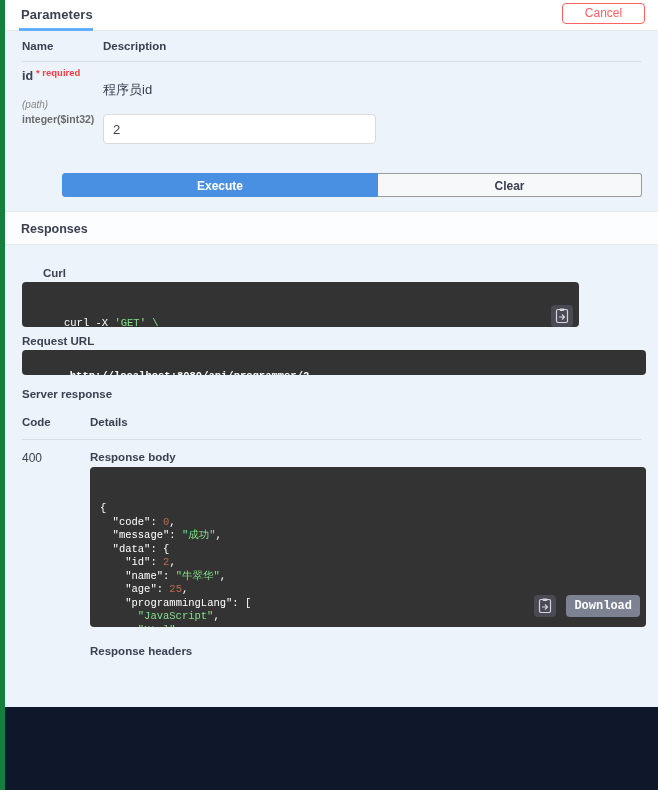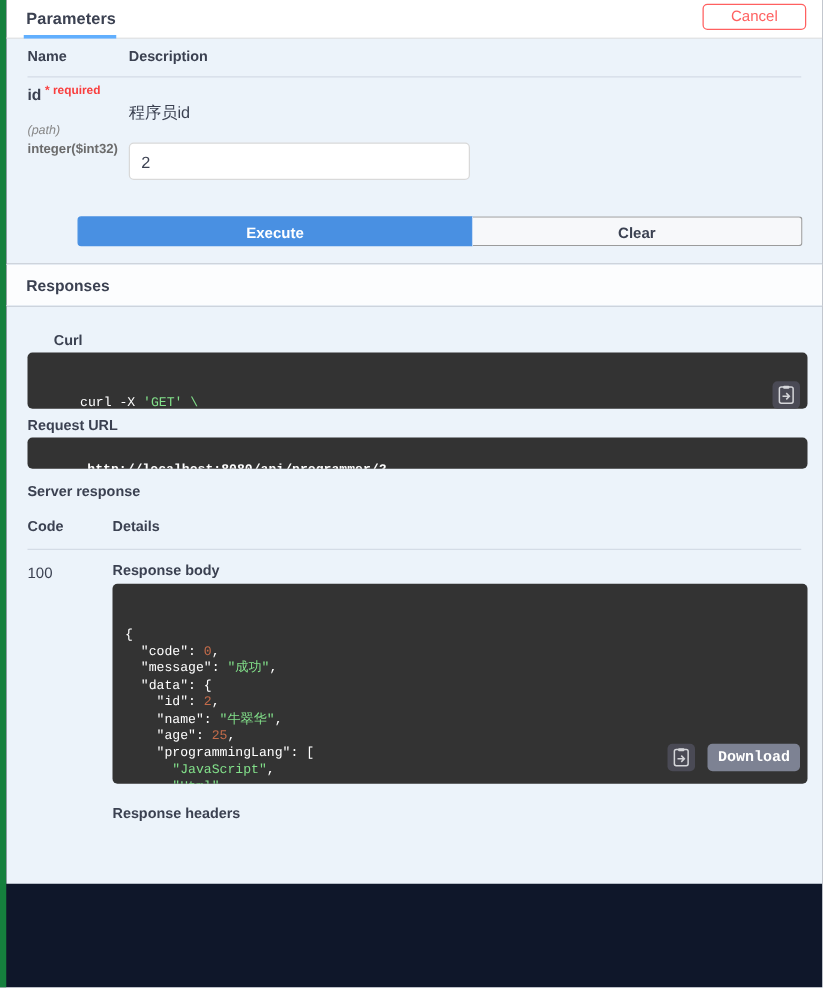--- a/index.html
+++ b/index.html
@@ -319,21 +319,21 @@
     </div>
   </div>
 
   <div class="responses-head">
     <div class="responses-title">Responses</div>
   </div>
 
   <div class="responses-body" style="height:462px;">
 
     <div class="sec-label" style="position:absolute;left:17px;top:22px;margin-left:21px;">Curl</div>
-    <div class="code-block" style="position:absolute;left:17px;top:37px;width:624px;height:45px;padding-left:42px;">
+    <div class="code-block" style="position:absolute;left:17px;top:37px;width:557px;height:45px;padding-left:42px;">
       <div><span class="kw">curl -X </span><span class="str">'GET'</span> <span class="str">\</span>
    
   </div>
       <div class="copy-btn" style="right:6px;top:23px;">
         <svg width="16" height="16" viewBox="0 0 16 16">
           <rect x="2.5" y="1.5" width="11" height="13" rx="1.5" fill="none" stroke="#d5d6da" stroke-width="1.2"></rect>
           <rect x="5.5" y="0.5" width="5" height="2.4" rx="0.8" fill="#d5d6da"></rect>
           <path d="M5 9h5M8 6.5 10.5 9 8 11.5" fill="none" stroke="#d5d6da" stroke-width="1.2"></path>
         </svg>
       </div>
@@ -343,21 +343,21 @@
     <div class="code-block" style="position:absolute;left:17px;top:105px;width:624px;height:25px;padding-top:6px;">
       <span style="font-weight:bold;">http://localhost:8080/api/programmer/2</span>
     </div>
 
     <div class="sec-label" style="position:absolute;left:17px;top:143px;">Server response</div>
 
     <div class="sec-label" style="position:absolute;left:17px;top:171px;">Code</div>
     <div class="sec-label" style="position:absolute;left:85px;top:171px;">Details</div>
     <div class="hr-table" style="top:194px;"></div>
 
-    <div style="position:absolute;left:17px;top:206px;font-size:12px;color:#3b4151;">100</div>
+    <div style="position:absolute;left:17px;top:206px;font-size:12px;color:#3b4151;">400</div>
 
     <div class="sec-label" style="position:absolute;left:85px;top:206px;">Response body</div>
 
     <div class="code-block" style="position:absolute;left:85px;top:222px;width:556px;height:160px;">
       <div><span class="pnc">{</span>
   <span class="kw">"code"</span><span class="pnc">:</span> <span class="num">0</span><span class="pnc">,</span>
   <span class="kw">"message"</span><span class="pnc">:</span> <span class="str">"成功"</span><span class="pnc">,</span>
   <span class="kw">"data"</span><span class="pnc">: {</span>
     <span class="kw">"id"</span><span class="pnc">:</span> <span class="num">2</span><span class="pnc">,</span>
     <span class="kw">"name"</span><span class="pnc">:</span> <span class="str">"牛翠华"</span><span class="pnc">,</span>

